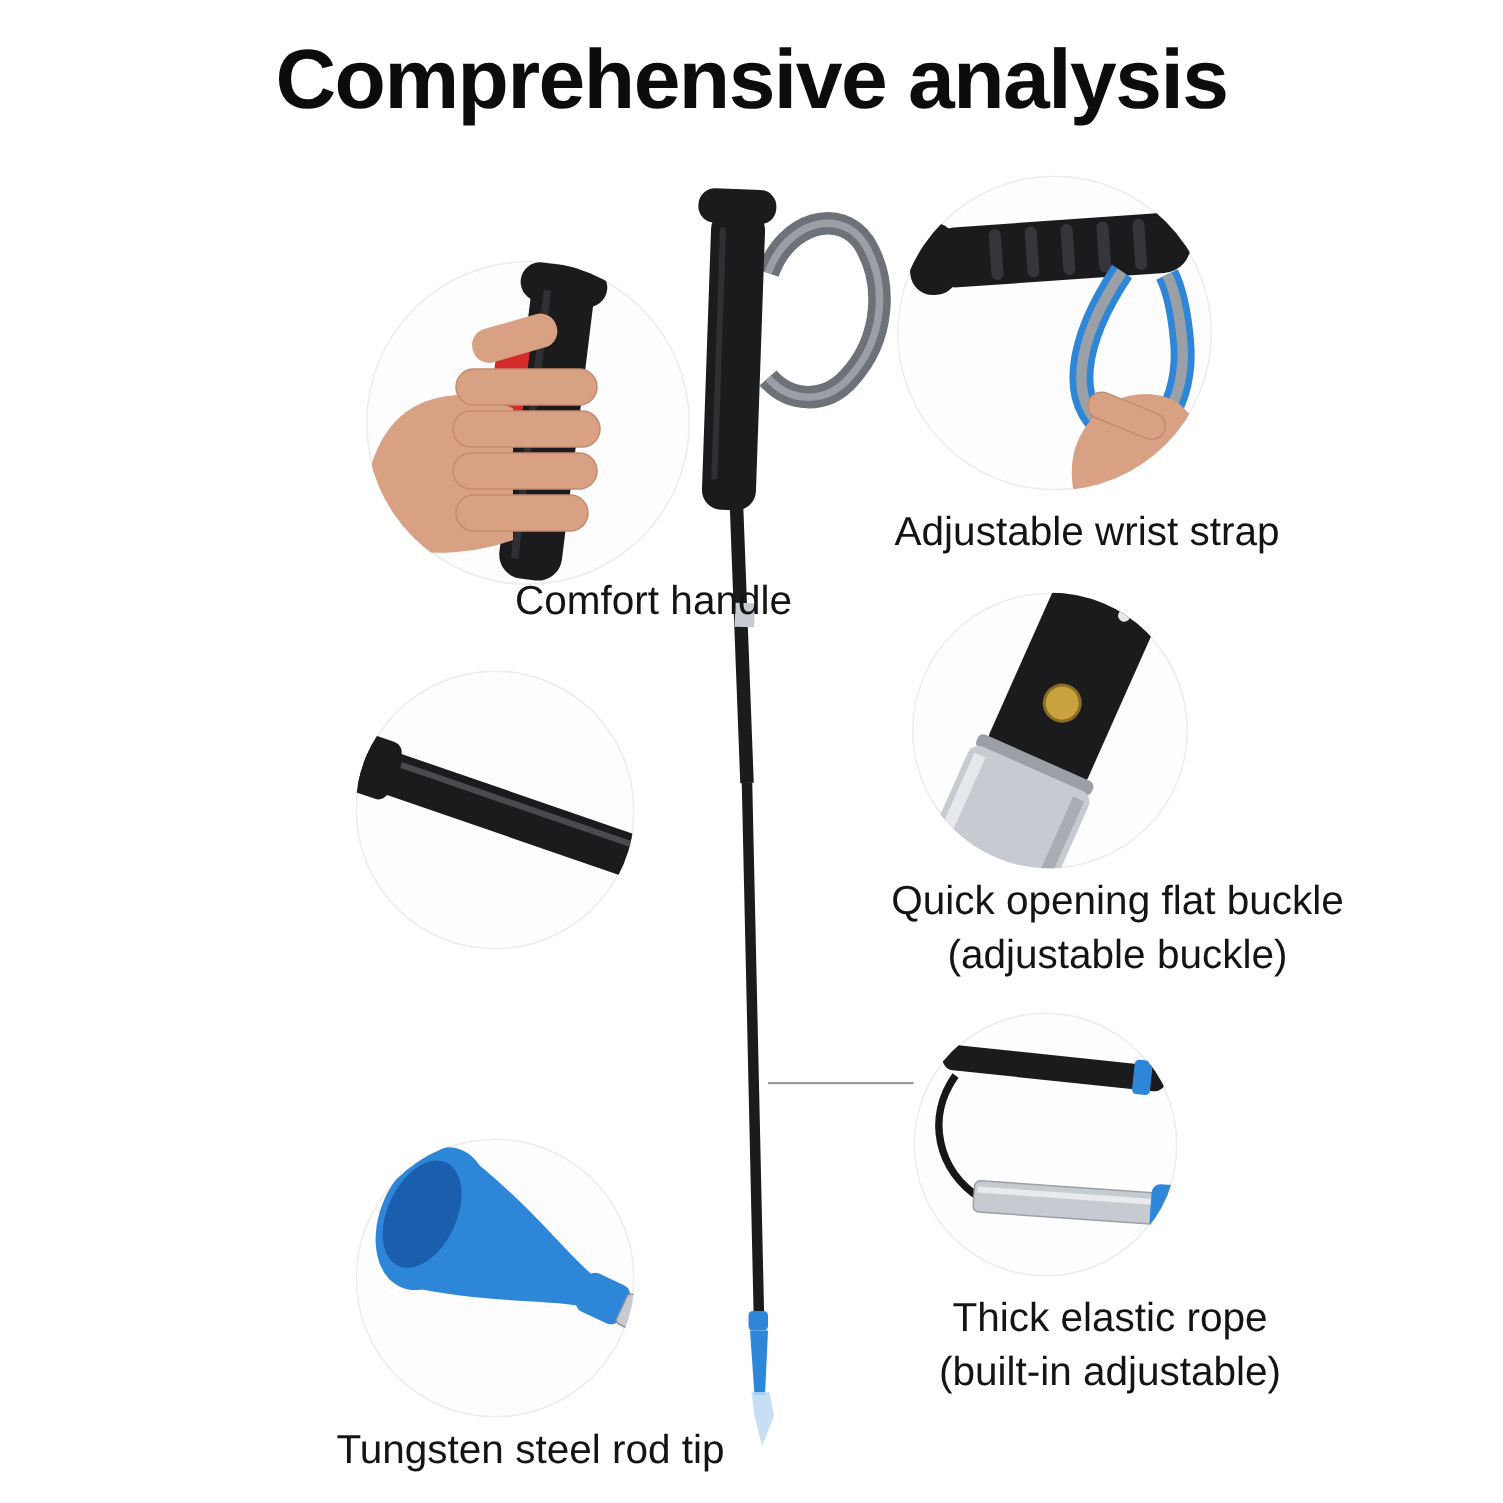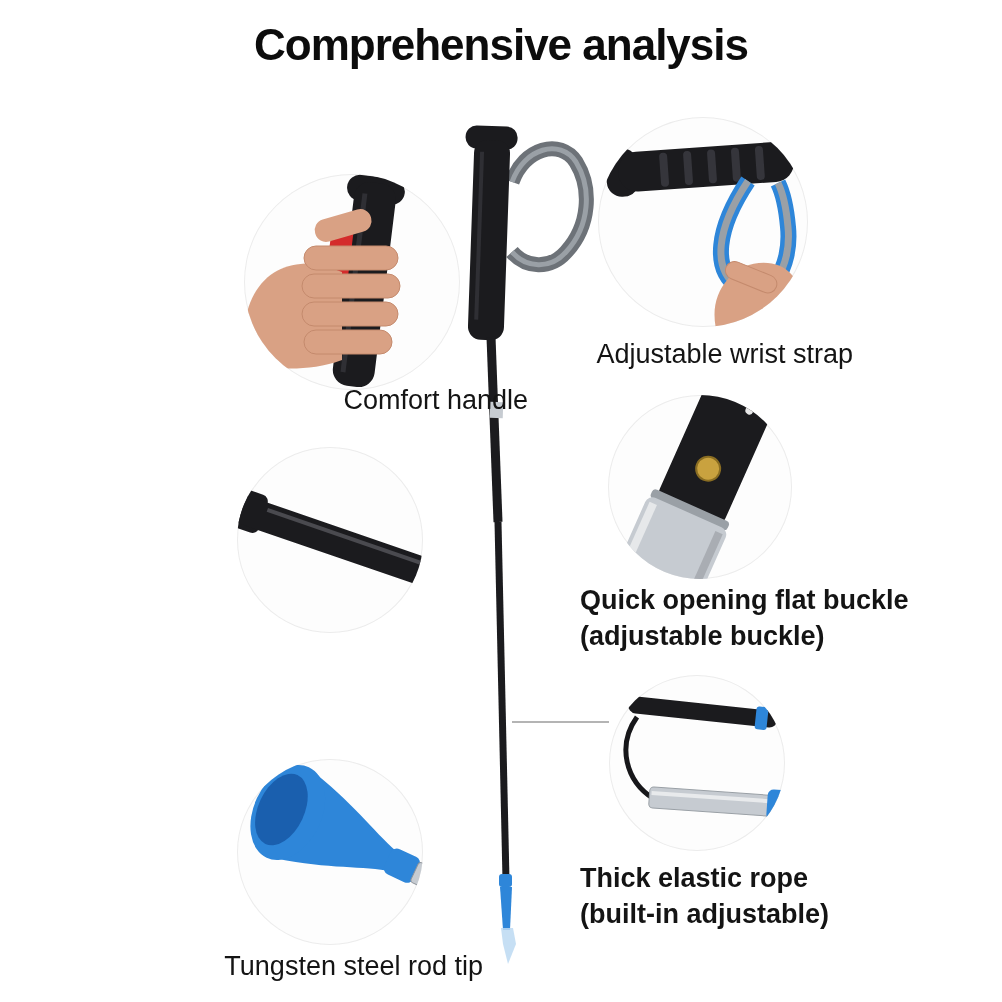--- a/index.html
+++ b/index.html
@@ -7,27 +7,27 @@
     --pole-black:#1b1b1e; --pole-black-hi:#35353b;
     --skin:#d9a184; --skin-dark:#c48a6d;
     --red-accent:#d42b2b; --silver:#c6cbd1; --silver-dark:#9aa0a6;
     --gold:#c9a23f; --strap-gray:#6d7278; --strap-gray-hi:#9aa0a6;
     --text:#141414; --ring:#ececec;
   }
   *{margin:0;padding:0;box-sizing:border-box;}
   body{background:#ffffff;font-family:"Liberation Sans", sans-serif;color:var(--text);}
   .stage{position:relative;width:1002px;height:1002px;background:#ffffff;overflow:hidden;margin:0 auto;}
   .page-title{position:absolute;left:0;top:20px;width:1002px;text-align:center;
-    font-size:44px;font-weight:700;letter-spacing:-1px;color:#0c0c0c;}
+    font-size:56px;font-weight:700;letter-spacing:-1px;color:#0c0c0c;}
   .photo-circle{position:absolute;border-radius:50%;overflow:hidden;background:#fdfdfd;
     box-shadow:inset 0 0 0 1px var(--ring);}
   .photo-circle svg{display:block;width:100%;height:100%;}
   .callout-label{position:absolute;font-size:27px;line-height:36px;color:var(--text);}
   .label-center{text-align:right;}
-  .label-left{text-align:left;font-weight:bold;}
+  .label-left{text-align:center;}
   .f-black{fill:var(--pole-black);} .f-blackhi{fill:var(--pole-black-hi);}
   .f-skin{fill:var(--skin);}
   .f-red{fill:var(--red-accent);} .f-blue{fill:var(--accent-blue);}
   .f-blued{fill:var(--accent-blue-dark);} .f-silver{fill:var(--silver);}
   .f-silverd{fill:var(--silver-dark);} .f-gold{fill:var(--gold);} .s-blue{stroke:var(--accent-blue);}
   .pole-layer{position:absolute;left:0;top:0;pointer-events:none;}
 </style>
 </head>
 <body>
 

